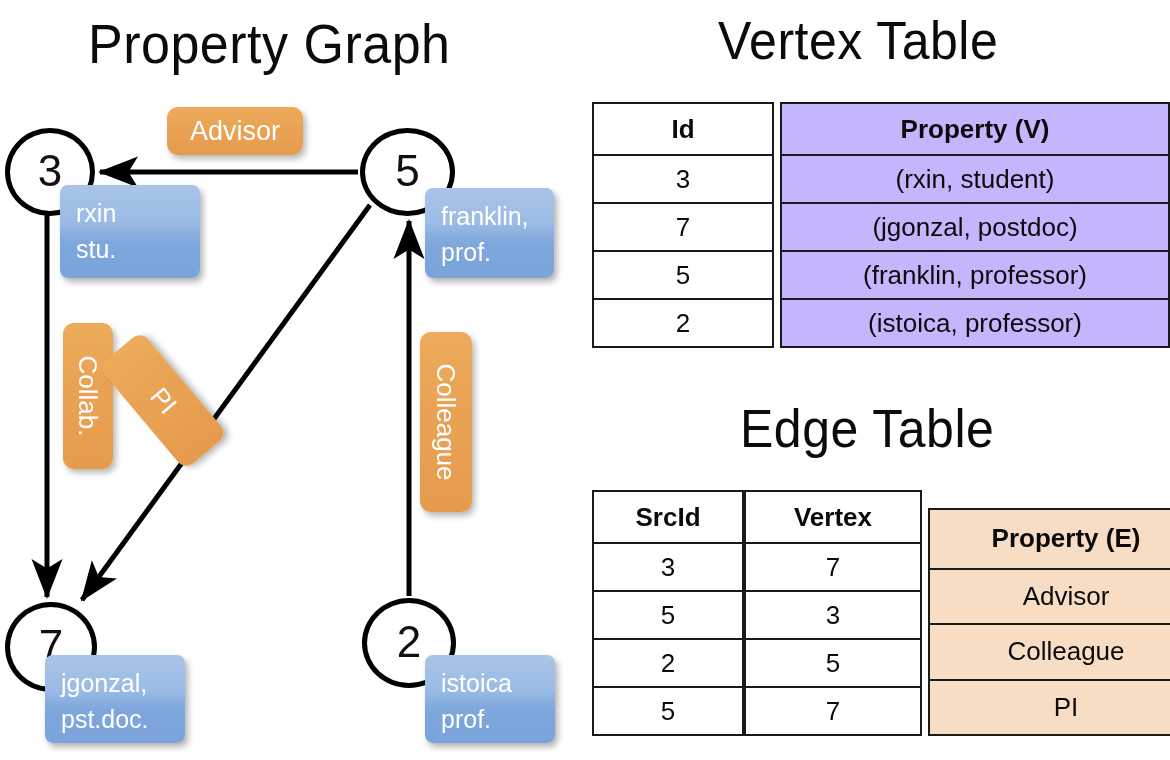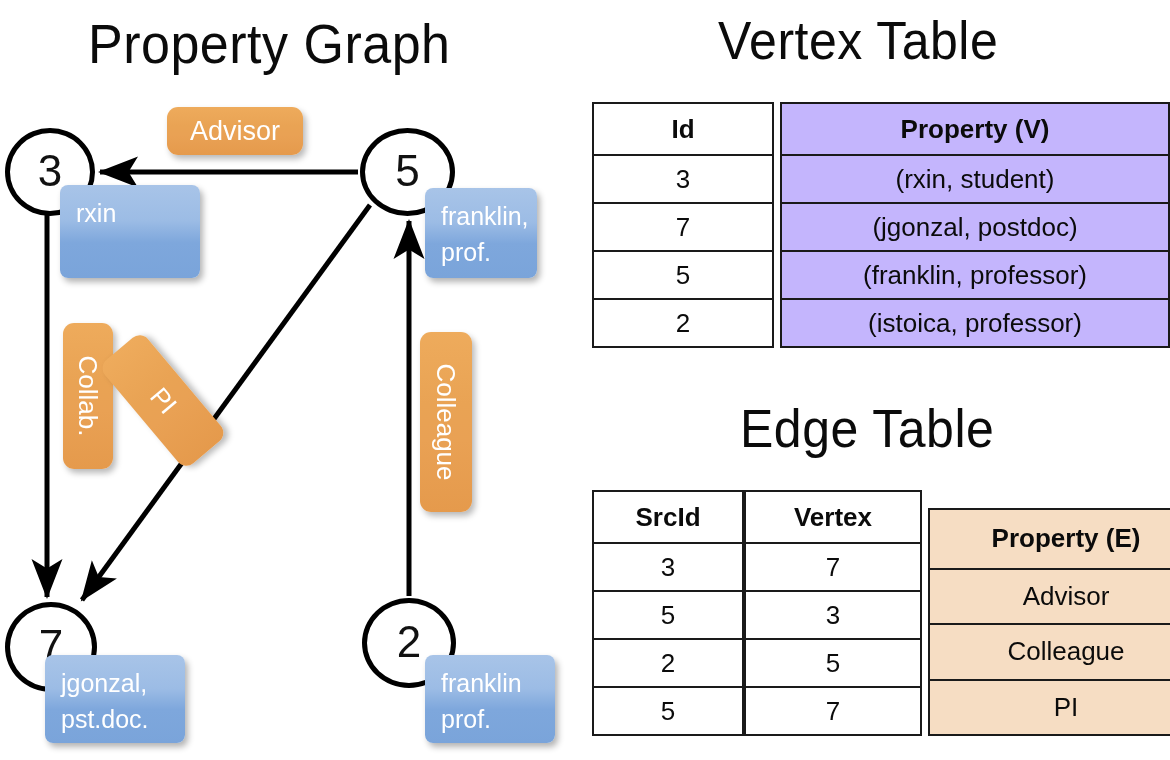--- a/index.html
+++ b/index.html
@@ -83,21 +83,21 @@
     color: #ffffff;
     font-family: "Liberation Sans", sans-serif;
     font-weight: 300;
     font-size: 25px;
     line-height: 1.42;
     padding: 11px 0 0 16px;
     box-sizing: border-box;
     z-index: 8;
   }
   #pbox-rxin     { left: 60px;  top: 185px; width: 140px; height: 93px; }
-  #pbox-franklin { left: 425px; top: 188px; width: 112px; height: 90px; }
+  #pbox-franklin { left: 425px; top: 188px; width: 129px; height: 90px; }
   #pbox-jgonzal  { left: 45px;  top: 655px; width: 140px; height: 88px; }
   #pbox-istoica  { left: 425px; top: 655px; width: 130px; height: 88px; }
 
   
   .obox {
     position: absolute;
     border-radius: 11px;
     background: linear-gradient(to bottom, #eeab5c 0%, #e9a354 40%, #e9a154 60%, #e59a4c 100%);
     box-shadow: 3px 4px 6px rgba(0,0,0,0.28);
     color: #ffffff;
@@ -205,31 +205,32 @@
   </div>
   <div class="vnode" id="vnode-7">
     <span>7</span>
   </div>
   <div class="vnode" id="vnode-2">
     <span>2</span>
   </div>
 
   <div class="pbox" id="pbox-rxin">
     <div>rxin</div>
+    <div>stu.</div>
   </div>
   <div class="pbox" id="pbox-franklin">
     <div>franklin,</div>
     <div>prof.</div>
   </div>
   <div class="pbox" id="pbox-jgonzal">
     <div>jgonzal,</div>
     <div>pst.doc.</div>
   </div>
   <div class="pbox" id="pbox-istoica">
-    <div>franklin</div>
+    <div>istoica</div>
     <div>prof.</div>
   </div>
 
   <div class="obox" id="obox-advisor">
     <span>Advisor</span>
   </div>
   <div class="obox" id="obox-collab">
     <span>Collab.</span>
   </div>
   <div class="obox" id="obox-pi">

